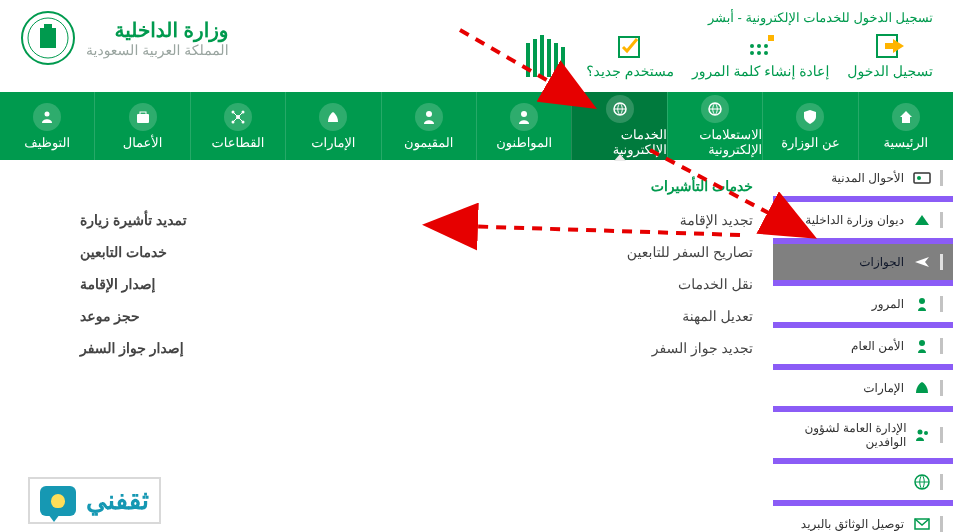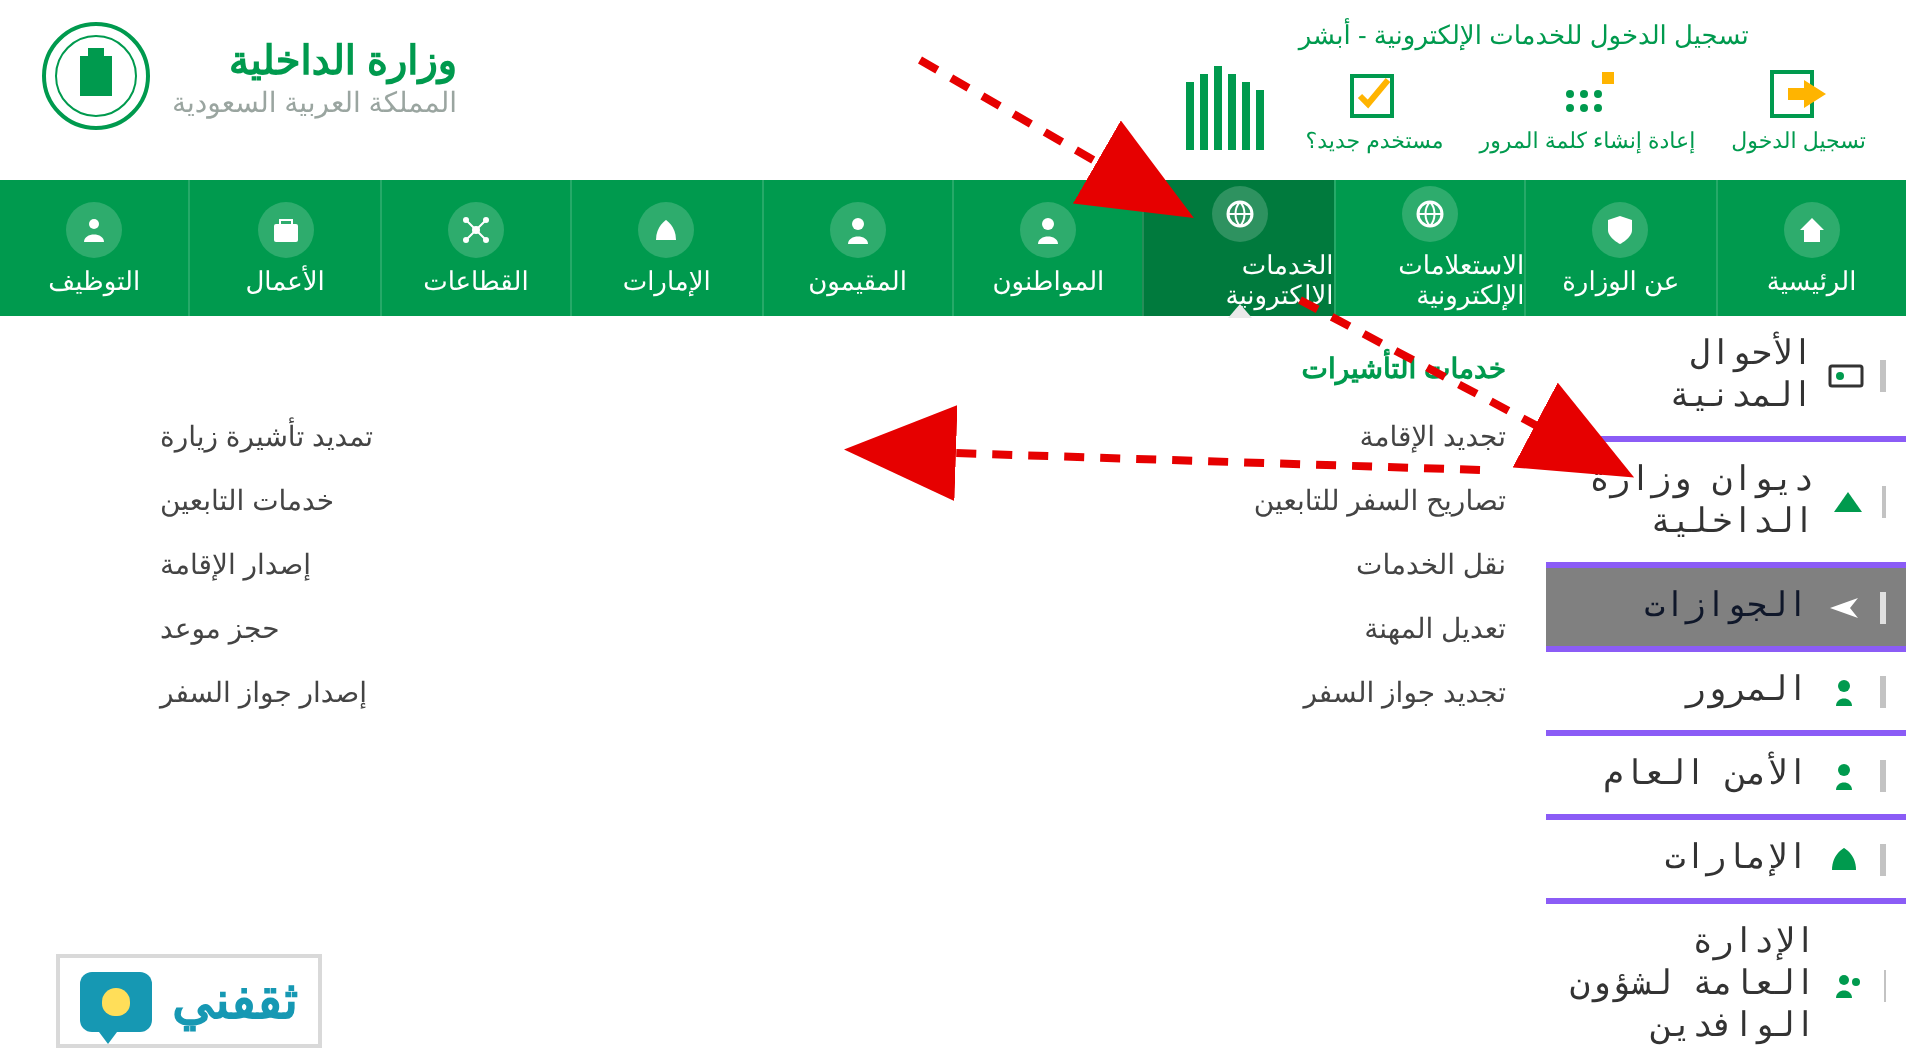--- a/index.html
+++ b/index.html
@@ -1,53 +1,53 @@
 <!DOCTYPE html>
 <html dir="rtl" lang="ar"><head>
 <meta charset="utf-8">
 <style>
 * { margin: 0; padding: 0; box-sizing: border-box; }
 body { font-family: Tahoma, Arial, sans-serif; background: #fff; width: 953px; height: 532px; position: relative; overflow: hidden; }
 
 .header { display: flex; justify-content: space-between; align-items: flex-start; padding: 10px 20px 5px; }
-.absher-section { display: flex; flex-direction: column; align-items: center; gap: 4px; }
+.absher-section { display: flex; flex-direction: column; gap: 4px; }
 .absher-title { color: #009a4e; font-size: 13px; margin-bottom: 4px; }
 .absher-icons { display: flex; gap: 18px; align-items: flex-end; }
 .absher-item { display: flex; flex-direction: column; align-items: center; gap: 4px; cursor: pointer; }
-.absher-item span { color: #009a4e; font-size: 11px; }
+.absher-item span { color: #009a4e; font-size: 14px; }
 .absher-logo { display: flex; flex-direction: column; align-items: center; }
 
 .logo-section { display: flex; align-items: center; gap: 10px; }
 .logo-text { text-align: right; }
 .logo-title { color: #009a4e; font-size: 20px; font-weight: bold; }
 .logo-subtitle { color: #9aa5a0; font-size: 14px; }
 
 .nav-bar { background: #009a4e; display: flex; height: 68px; margin-top: 8px; }
 .nav-item { flex: 1; display: flex; flex-direction: column; align-items: center; justify-content: center; gap: 4px; color: #fff; font-size: 13px; cursor: pointer; border-left: 1px solid rgba(255,255,255,0.15); position: relative; }
 .nav-item:last-child { border-left: none; }
 .nav-item.active { background: #007a3d; }
 .nav-icon { width: 28px; height: 28px; background: rgba(255,255,255,0.18); border-radius: 50%; display: flex; align-items: center; justify-content: center; }
 .nav-icon svg { width: 16px; height: 16px; fill: #fff; }
 .nav-tri { position:absolute; bottom:-1px; left:50%; transform:translateX(-50%); width:0; height:0; border-left:6px solid transparent; border-right:6px solid transparent; border-bottom:7px solid #e9e9e9; }
 
 .content { display: flex; }
 .sidebar { width: 180px; background: #fff; }
-.sidebar-item { display: flex; align-items: center; gap: 8px; padding: 9px 10px; font-size: 17px; color: #333; cursor: pointer; border-bottom: 3px solid #8b5cf6; font-family: Liberation Mono, monospace; }
+.sidebar-item { display: flex; align-items: center; gap: 8px; padding: 9px 10px; font-size: 12px; color: #333; cursor: pointer; border-bottom: 6px solid #8b5cf6; }
 .sidebar-item.active { background: #808080; color: #0f172a; }
 .si-icon { width: 20px; height: 18px; display: flex; align-items: center; justify-content: center; }
 .si-icon svg { width: 18px; height: 18px; fill: #009a4e; }
 .sidebar-item.active .si-icon svg { fill: #fff; }
 .si-bar { width:3px; height:16px; background:#c3c3c3; }
 .sidebar-item.active .si-bar { background:#e0e0e0; }
 
 .panels { flex: 1; display: flex; padding: 12px 20px 0 0; gap: 40px; justify-content: flex-end; }
 .panel { flex: 1; }
 .panel-title { color: #009a4e; font-size: 14px; font-weight: bold; padding: 6px 0 10px; }
 .panel-item { padding: 8px 0; font-size: 14px; color: #444; cursor: pointer; }
-.panel-col2 .panel-item { text-align: left; padding-left: 80px; }
+.panel-col2 .panel-item { text-align: left; padding-left: 80px; font-weight: bold; }
 
 .footer-logo { position: absolute; bottom: 8px; left: 28px; border: 2px solid #d9d9d9; background: #fff; padding: 6px 10px; display: flex; align-items: center; gap: 10px; }
 .footer-text { color: #1698b3; font-size: 26px; font-weight: bold; }
 .bubble { width: 36px; height: 30px; background: #1698b3; border-radius: 6px; position: relative; display:flex; align-items:center; justify-content:center; }
 .bubble::after { content:""; position:absolute; bottom:-6px; left:8px; width:0; height:0; border-left:6px solid transparent; border-right:6px solid transparent; border-top:8px solid #1698b3; }
 .bulb { width:14px; height:14px; background:#ffde59; border-radius:50% 50% 45% 45%; position:relative; }
 
 .annot { position:absolute; pointer-events:none; }
 </style>
 </head>

